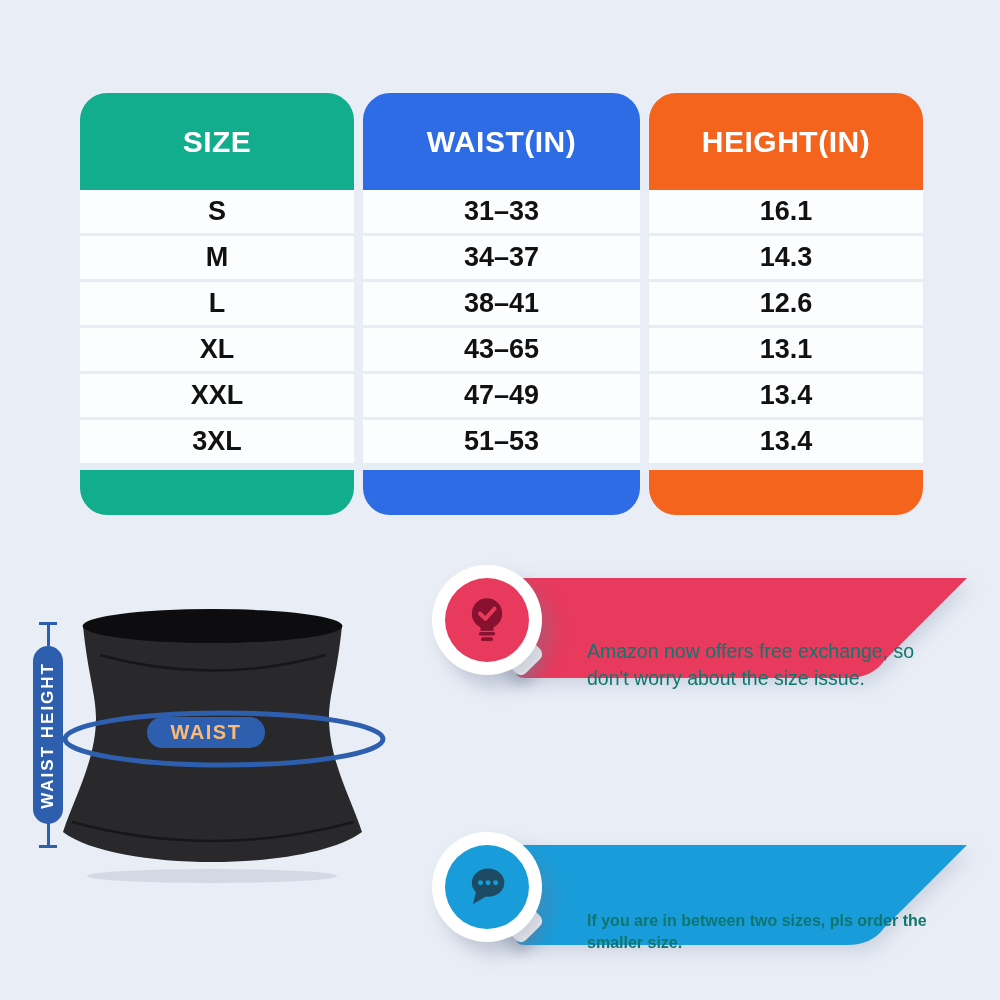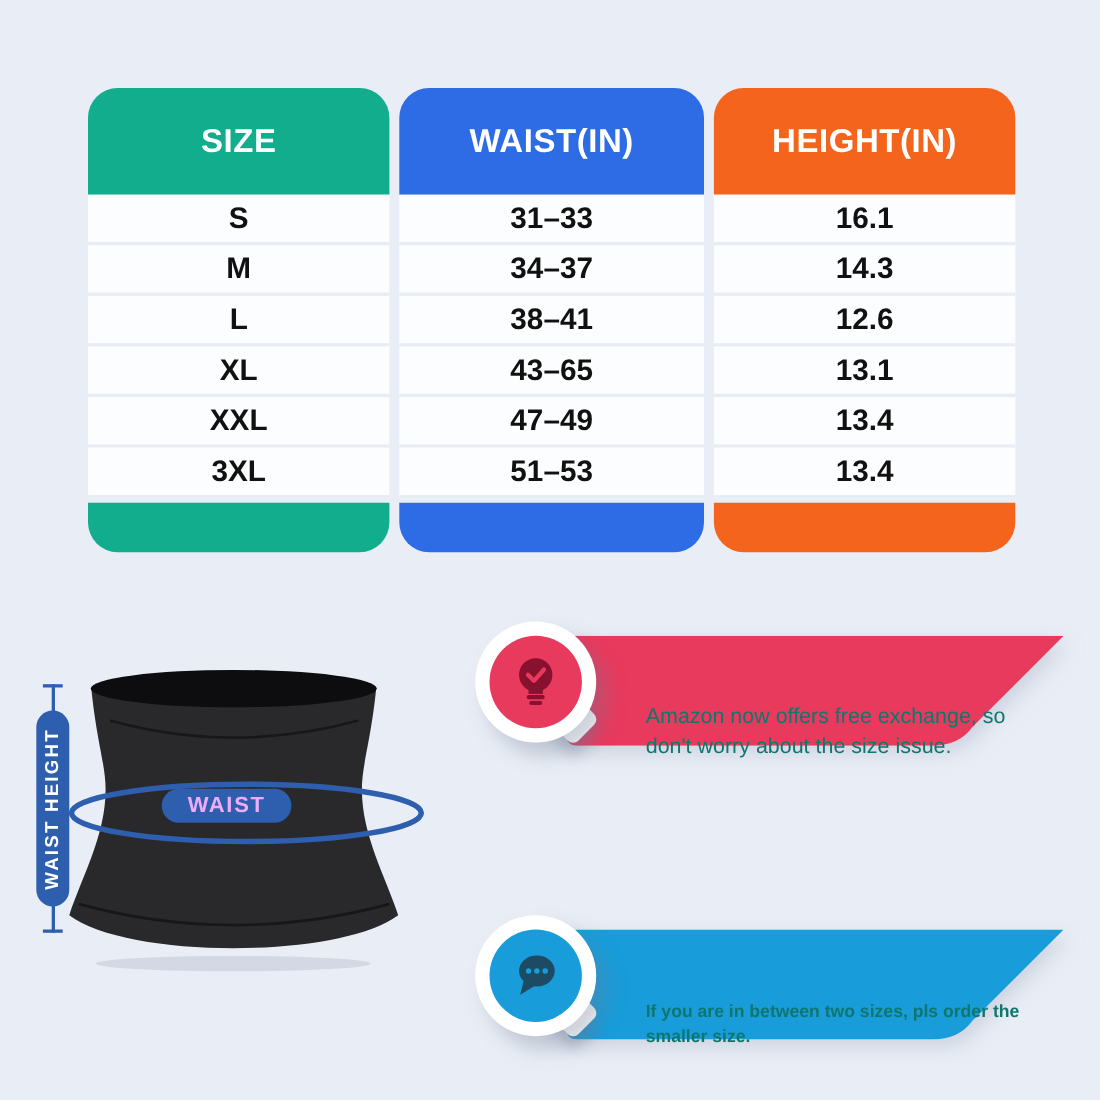--- a/index.html
+++ b/index.html
@@ -7,21 +7,21 @@
   body {
     font-family: "Liberation Sans", sans-serif;
     background:#e9eef6;
     position:relative;
     overflow:hidden;
   }
   .canvas { position:absolute; inset:0; }
 
   
   .chart {
-    position:absolute; left:80px; top:80px;
+    position:absolute; left:80px; top:93px;
     display:grid;
     grid-template-columns:274px 277px 274px;
     column-gap:9px;
   }
   .col { display:flex; flex-direction:column; }
   .col-head {
     height:97px;
     border-radius:27px 27px 0 0;
     color:#fff; font-size:30px; font-weight:bold; letter-spacing:.5px;
     display:flex; align-items:center; justify-content:center;
@@ -36,21 +36,21 @@
     margin-top:4px; height:45px;
     border-radius:0 0 27px 27px;
   }
 
   
   .trainer-svg { position:absolute; left:36px; top:600px; }
   .waist-pill {
     position:absolute; left:147px; top:717px; width:118px; height:31px;
     border-radius:16px;
     display:flex; align-items:center; justify-content:center;
-    color:#f0abfc; font-size:20px; font-weight:bold; letter-spacing:1.5px;
+    color:#fdba74; font-size:20px; font-weight:bold; letter-spacing:1.5px;
     z-index:3;
   }
   .measure { position:absolute; left:30px; top:622px; width:36px; height:226px; z-index:2; }
   .measure .vline { position:absolute; left:17px; top:0; width:3px; height:226px; }
   .measure .cap { position:absolute; left:9px; width:18px; height:3px; }
   .measure .cap.top { top:0; }
   .measure .cap.bottom { bottom:0; }
   .measure .capsule {
     position:absolute; left:3px; top:24px; width:30px; height:178px;
     border-radius:15px;

